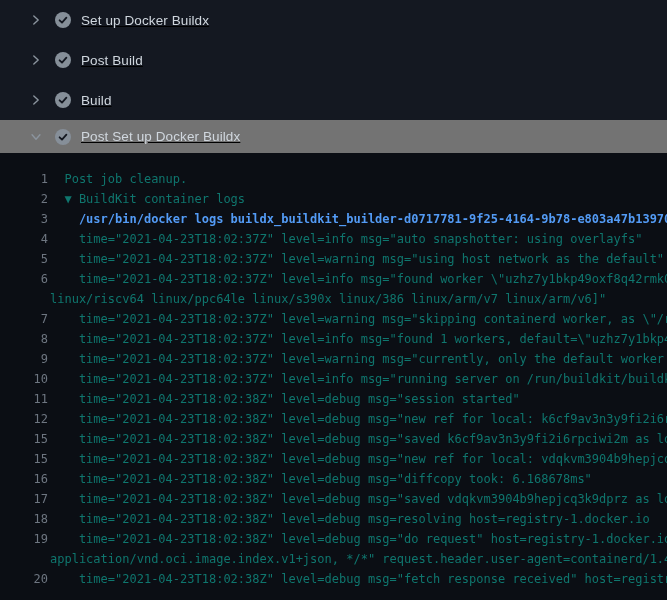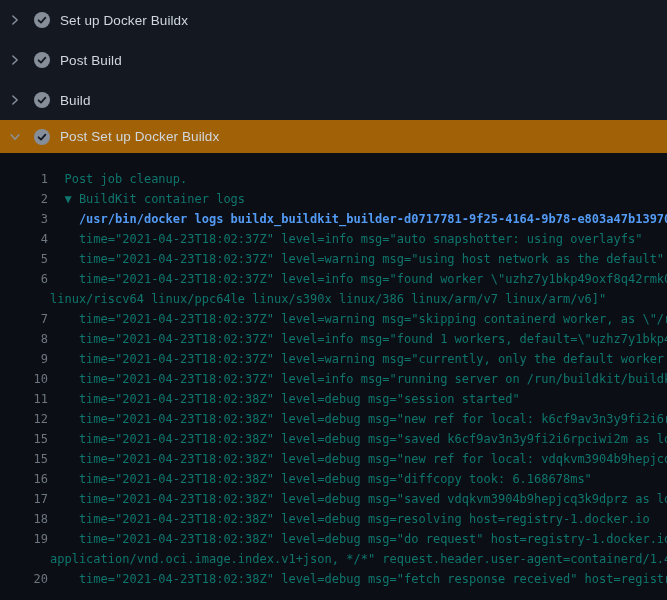--- a/index.html
+++ b/index.html
@@ -5,23 +5,23 @@
   html,body { margin:0; padding:0; }
   body {
     width:667px; height:600px; overflow:hidden;
     background:#0b0e14;
     font-family:"Liberation Sans", sans-serif;
   }
   
   .steps { background:#141821; }
   .step-row {
     height:40px; display:flex; align-items:center;
-    padding-left:7px; cursor:pointer; box-sizing:border-box;
+    padding-left:28px; cursor:pointer; box-sizing:border-box;text-decoration:underline;
   }
-  .step-row.expanded { height:33px; background:#a16207; }
+  .step-row.expanded { height:33px; background:#737373; }
   .chev { width:16px; height:16px; flex:none; display:flex; align-items:center; justify-content:center; }
   .chev svg { display:block; }
   .step-row.expanded .chev svg { transform:rotate(90deg); }
   .check { width:16px; height:16px; flex:none; margin-left:11px; }
   .check svg { display:block; }
   .step-label {
     margin-left:10px; font-size:13.5px; color:#d0d7de; letter-spacing:.1px;
     white-space:nowrap;
   }
   

